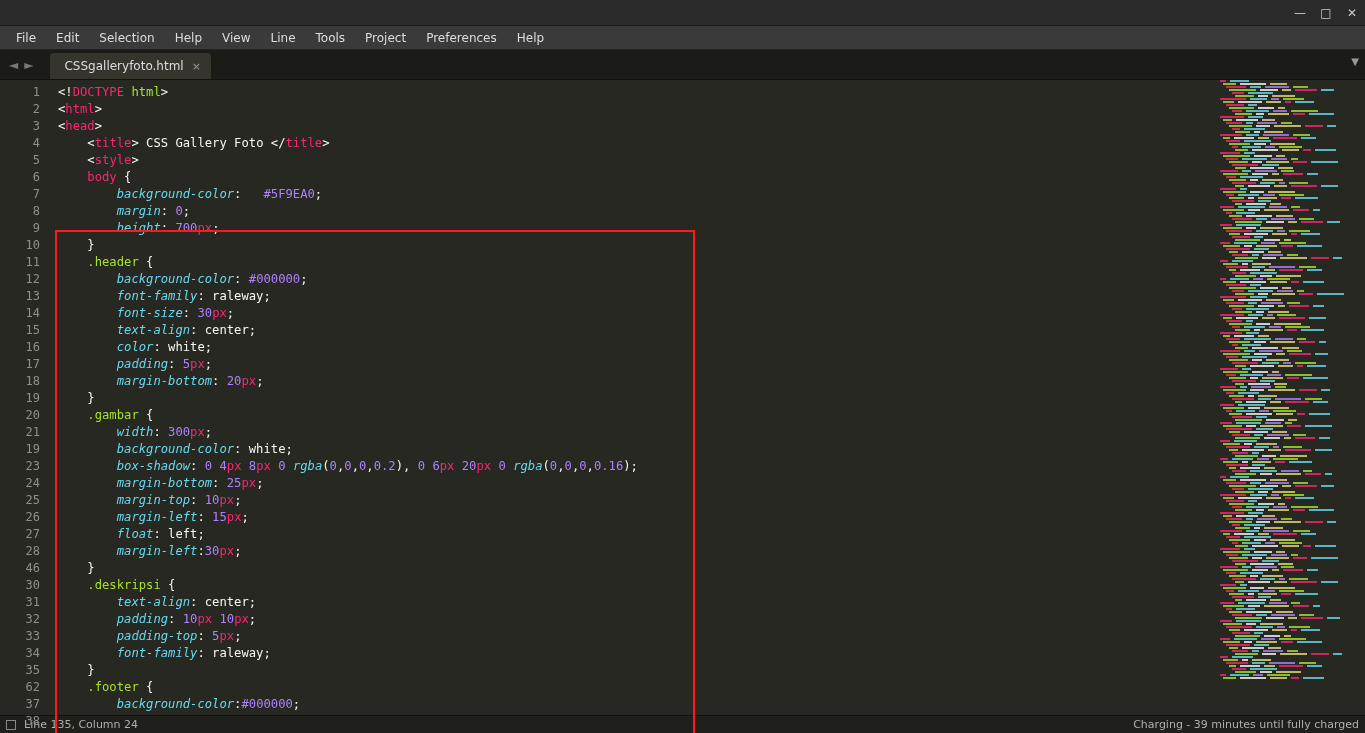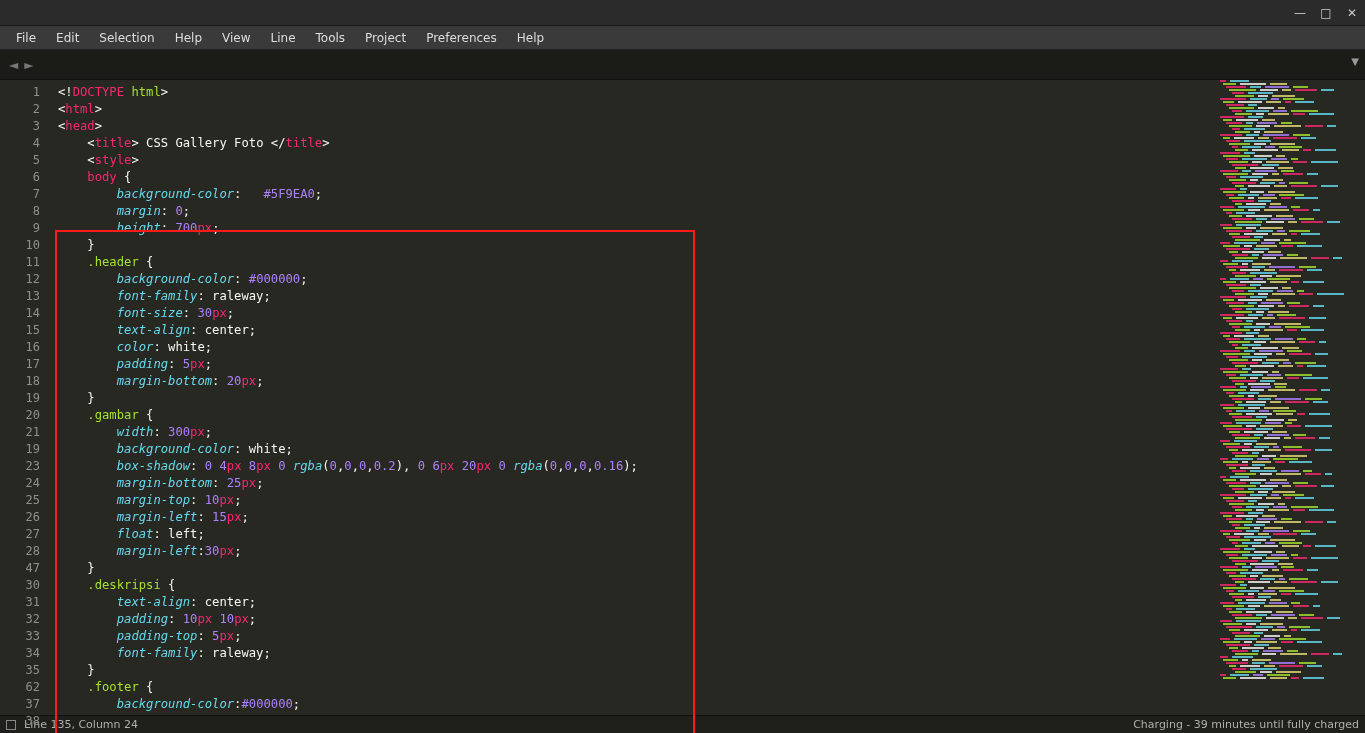--- a/index.html
+++ b/index.html
@@ -159,20 +159,26 @@
   <span class="menu-item">Project</span>
   <span class="menu-item">Preferences</span>
   <span class="menu-item">Help</span>
 </div>
 
 <div class="nav-row">
   <div class="nav-arrows">
     <span>◄</span>
     <span>►</span>
   </div>
+  <div class="tabs">
+    <div class="tab">
+      <span>CSSgalleryfoto.html</span>
+      <span class="close">×</span>
+    </div>
+  </div>
   <span class="tab-dropdown">▼</span>
 </div>
 
 <div class="editor-area">
   <div class="gutter" id="gutter">
       <div>1</div>
       <div>2</div>
       <div>3</div>
       <div>4</div>
       <div>5</div>
@@ -192,21 +198,21 @@
       <div>19</div>
       <div>20</div>
       <div>21</div>
       <div>19</div>
       <div>23</div>
       <div>24</div>
       <div>25</div>
       <div>26</div>
       <div>27</div>
       <div>28</div>
-      <div>47</div>
+      <div>46</div>
       <div>30</div>
       <div>31</div>
       <div>32</div>
       <div>33</div>
       <div>34</div>
       <div>35</div>
       <div>62</div>
       <div>37</div>
       <div>38</div>
     </div>

